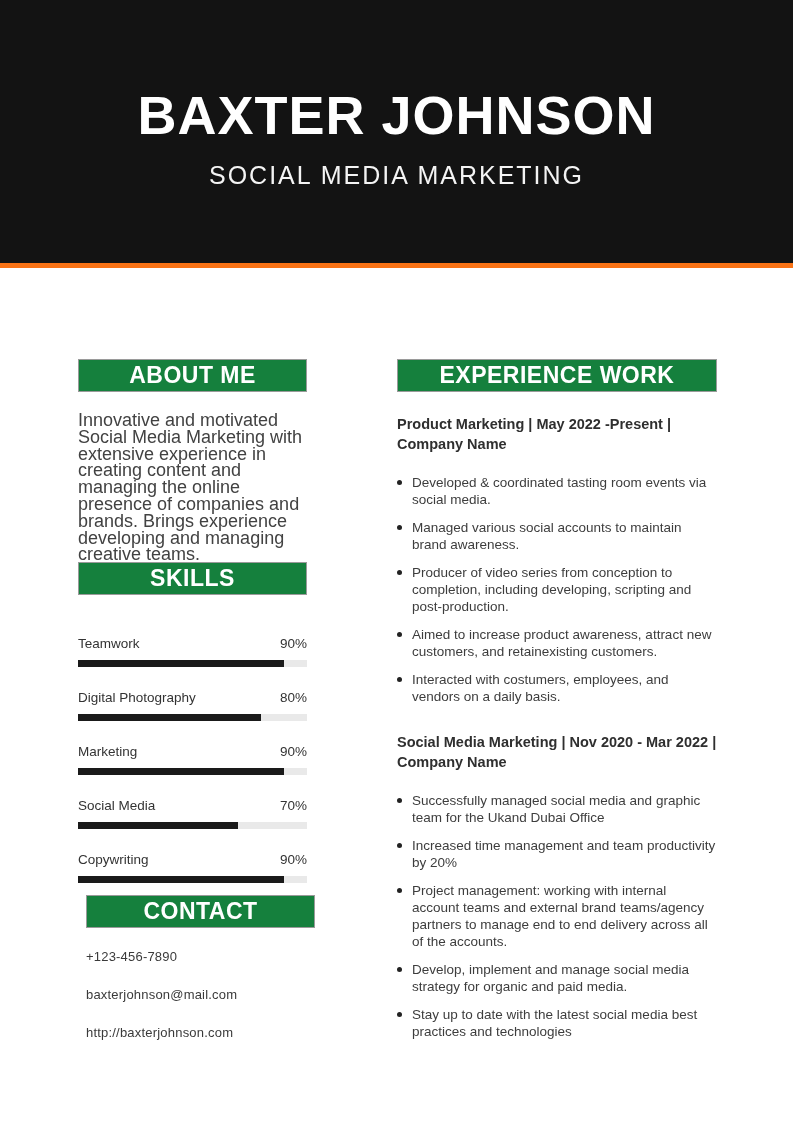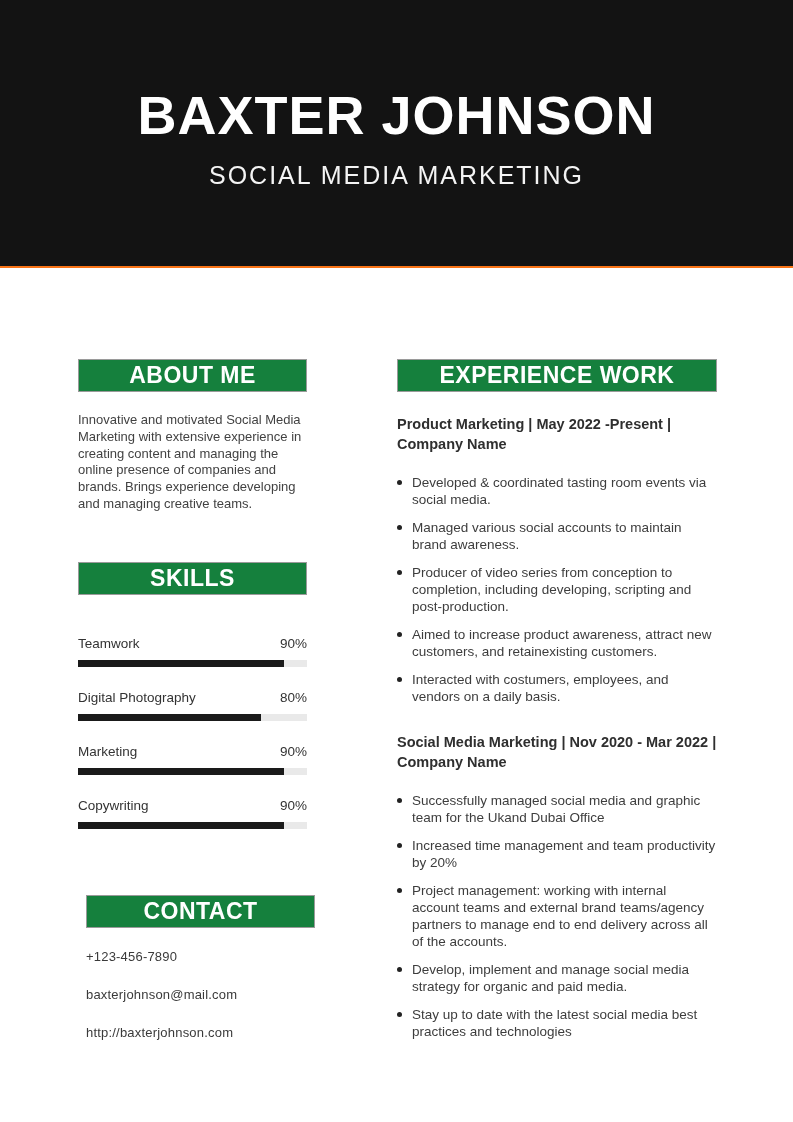--- a/index.html
+++ b/index.html
@@ -16,21 +16,21 @@
     overflow: hidden;
   }
 
   
   .header {
     position: absolute;
     top: 0; left: 0;
     width: 793px;
     height: 268px;
     background: #131313;
-    border-bottom: 2px solid #f97316;
+    border-bottom: 5px solid #f97316;
     display: flex;
     flex-direction: column;
     align-items: center;
     padding-top: 86px;
   }
   .name {
     color: #ffffff;
     font-size: 54px;
     font-weight: bold;
     letter-spacing: 1px;
@@ -70,21 +70,21 @@
     font-size: 23px;
     font-weight: bold;
     letter-spacing: 0.5px;
     line-height: 1;
   }
 
   
   .about-section { position: absolute; top: 0; left: 0; width: 229px; }
   .about-text {
     margin-top: 20px;
-    font-size: 13px;
+    font-size: 18px;
     line-height: 16.8px;
     color: #424242;
   }
 
   
   .skills-section { position: absolute; top: 203px; left: 0; width: 229px; }
   .skills-list { margin-top: 40px; }
   .skill-row { margin-bottom: 22px; }
   .skill-head {
     display: flex;
@@ -196,20 +196,29 @@
   <div class="skill-row">
     <div class="skill-head">
       <span>Marketing</span>
       <span>90%</span>
     </div>
     <div class="skill-track">
       <div class="skill-fill" style="width: 90%;"></div>
     </div>
   </div>
 
+  <div class="skill-row">
+    <div class="skill-head">
+      <span>Social Media</span>
+      <span>70%</span>
+    </div>
+    <div class="skill-track">
+      <div class="skill-fill" style="width: 70%;"></div>
+    </div>
+  </div>
 
   <div class="skill-row">
     <div class="skill-head">
       <span>Copywriting</span>
       <span>90%</span>
     </div>
     <div class="skill-track">
       <div class="skill-fill" style="width: 90%;"></div>
     </div>
   </div>

